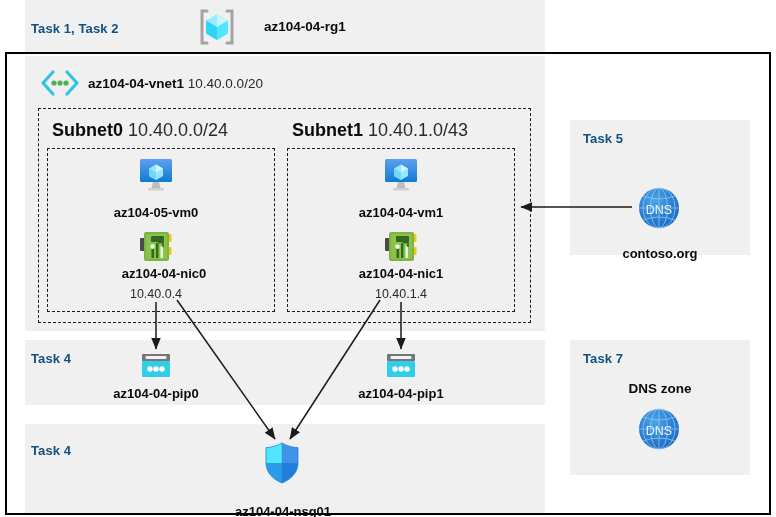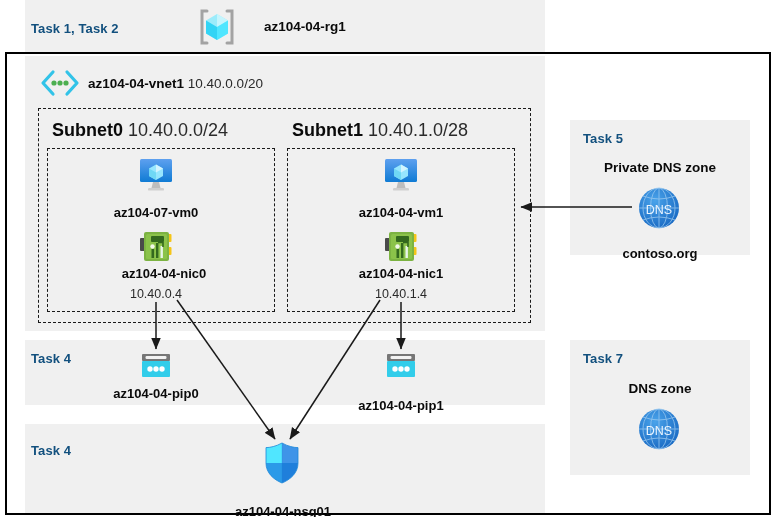--- a/index.html
+++ b/index.html
@@ -180,42 +180,42 @@
         </linearGradient>
       </defs>
       <rect x="3" y="2" width="32" height="23" rx="1.5" fill="url(#vmg0)"></rect>
       <polygon points="19,7.5 26,11.5 26,19 19,23 12,19 12,11.5" fill="#9cebff" opacity="0.95"></polygon>
       <polygon points="19,7.5 26,11.5 19,15.5" fill="#d2f4ff"></polygon>
       <polygon points="12,11.5 19,15.5 19,23 12,19" fill="#6fd8f5"></polygon>
       <path d="M16 25 L22 25 L23.5 31 L14.5 31 Z" fill="#bdbdbd"></path>
       <rect x="11" y="31" width="16" height="2.6" rx="1.2" fill="#cfcfcf"></rect>
     </svg>
   </div>
-  <div class="node-label centered" style="left:156px; top:205px;">az104-07-vm0</div>
+  <div class="node-label centered" style="left:156px; top:205px;">az104-05-vm0</div>
 
   <div class="icon" style="left:138px; top:230px;">
     <svg width="36" height="34" viewBox="0 0 36 34">
       <rect x="2" y="8" width="5" height="13" rx="1" fill="#4a4a4a"></rect>
       <rect x="29" y="4" width="4.5" height="8" rx="1" fill="#f5c518"></rect>
       <rect x="29" y="17" width="4.5" height="8" rx="1" fill="#f5c518"></rect>
       <rect x="6" y="2" width="25" height="29" rx="2" fill="#7cb342"></rect>
       <rect x="8" y="4" width="21" height="25" rx="1.5" fill="#8bc34a"></rect>
       <rect x="13" y="6" width="13" height="6" rx="1" fill="#33691e"></rect>
       <circle cx="14.5" cy="16.5" r="2.2" fill="#f1f8e9"></circle>
       <rect x="13.5" y="19" width="2.6" height="9" fill="#33691e"></rect>
       <rect x="18" y="13" width="2.4" height="15" fill="#33691e"></rect>
       <rect x="22.5" y="16" width="2.4" height="12" fill="#e8f5e9"></rect>
       <path d="M20 12.5 L25 12.5 L25 17" fill="none" stroke="#33691e" stroke-width="1.6"></path>
     </svg>
   </div>
   <div class="node-label centered" style="left:156px; top:266px;margin-left:8px;">az104-04-nic0</div>
   <div class="sub-label centered" style="left:156px; top:287px;">10.40.0.4</div>
 
   <div class="subnet-header" style="left:292px; top:120px;">
-    <span class="hdr-bold">Subnet1</span><span class="hdr-plain">&nbsp;</span><span class="hdr-plain">10.40.1.0/28</span>
+    <span class="hdr-bold">Subnet1</span><span class="hdr-plain">&nbsp;</span><span class="hdr-plain">10.40.1.0/43</span>
   </div>
 
   <div class="icon" style="left:382px; top:157px;">
     <svg width="38" height="36" viewBox="0 0 38 36">
       <defs>
         <linearGradient id="vmg1" x1="0" y1="0" x2="0" y2="1">
           <stop offset="0" stop-color="#5ea0ef"></stop>
             <stop offset="1" stop-color="#0f7bd4"></stop>
         </linearGradient>
       </defs>
@@ -264,21 +264,21 @@
   <div class="icon" style="left:383px; top:352px;">
     <svg width="36" height="30" viewBox="0 0 36 30">
       <rect x="4" y="2" width="28" height="7" rx="1" fill="#767676"></rect>
       <rect x="7.5" y="4" width="21" height="3" rx="1.2" fill="#f2f2f2"></rect>
       <rect x="4" y="9" width="28" height="16" rx="1" fill="#32cdea"></rect>
       <circle cx="12" cy="17" r="2.7" fill="#ffffff"></circle>
       <circle cx="18" cy="17" r="2.7" fill="#ffffff"></circle>
       <circle cx="24" cy="17" r="2.7" fill="#ffffff"></circle>
     </svg>
   </div>
-  <div class="node-label centered" style="left:401px; top:398px;">az104-04-pip1</div>
+  <div class="node-label centered" style="left:401px; top:386px;">az104-04-pip1</div>
 
   <div class="task-label" style="left:31px; top:443px;">Task 4</div>
 
   <div class="icon" style="left:262px; top:441px;">
     <svg width="40" height="44" viewBox="0 0 40 44">
       <defs>
         <clipPath id="shieldclip">
           <path d="M20 2 C14 5.4 8 6.6 4 6.6 L4 22 C4 32 11.6 38.6 20 42 C28.4 38.6 36 32 36 22 L36 6.6 C32 6.6 26 5.4 20 2 Z"></path>
         </clipPath>
       </defs>
@@ -288,21 +288,20 @@
         <rect x="2" y="22" width="18" height="22" fill="#2b9ae8"></rect>
         <rect x="20" y="22" width="18" height="22" fill="#1f7fdb"></rect>
       </g>
       <path d="M20 2 C14 5.4 8 6.6 4 6.6 L4 22 C4 32 11.6 38.6 20 42 C28.4 38.6 36 32 36 22 L36 6.6 C32 6.6 26 5.4 20 2 Z" fill="none" stroke="#1a86d8" stroke-width="0.8"></path>
       <path d="M20 2 L20 42" stroke="#1a86d8" stroke-width="0.6" opacity="0.5"></path>
     </svg>
   </div>
   <div class="node-label centered" style="left:283px; top:504px;text-decoration:underline;">az104-04-nsg01</div>
 
   <div class="task-label" style="left:583px; top:131px;">Task 5</div>
-  <div class="zone-title centered" style="left:660px; top:160px;">Private DNS zone</div>
 
   <div class="icon" style="left:634px; top:183px;">
     <svg width="50" height="50" viewBox="0 0 50 50">
       <defs>
         <radialGradient id="dnsg5" cx="0.4" cy="0.32" r="0.78">
           <stop offset="0" stop-color="#4aa3ea"></stop>
             <stop offset="1" stop-color="#1565c0"></stop>
         </radialGradient>
       </defs>
       <circle cx="25" cy="25" r="20" fill="url(#dnsg5)"></circle>

